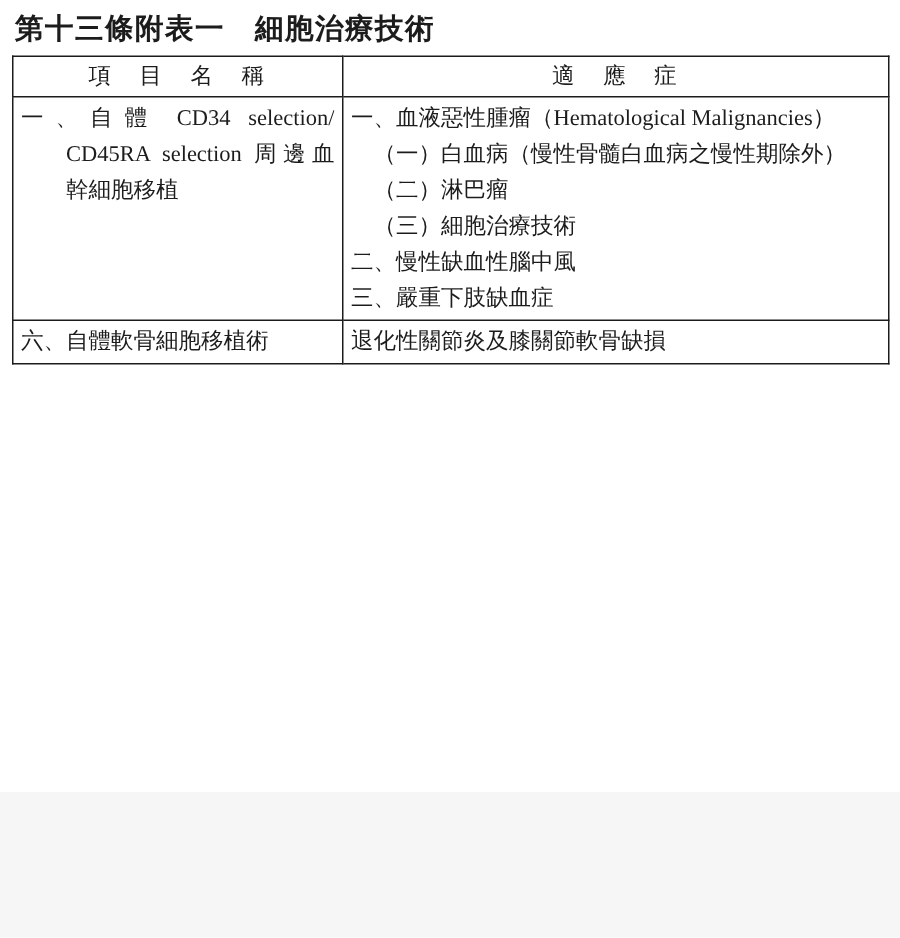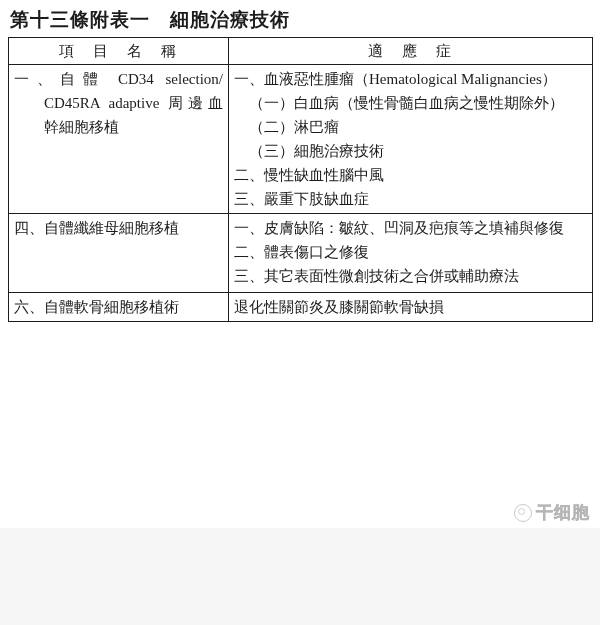--- a/index.html
+++ b/index.html
@@ -113,57 +113,43 @@
       <tr>
         <th class="hdr">項　目　名　稱</th>
         <th class="hdr">適　應　症</th>
       </tr>
     </thead>
     <tbody>
 
       <tr class="r1">
         <td>
           <div class="ln jfy">一、自體 CD34 selection/</div>
-          <div class="ln jfy ind">CD45RA adaptive 周邊血</div>
+          <div class="ln jfy ind">CD45RA selection 周邊血</div>
           <div class="ln ind">幹細胞移植</div>
         </td>
         <td>
           <div class="ln">一、血液惡性腫瘤（Hematological Malignancies）</div>
           <div class="ln sub">（一）白血病（慢性骨髓白血病之慢性期除外）</div>
           <div class="ln sub">（二）淋巴瘤</div>
           <div class="ln sub">（三）細胞治療技術</div>
           <div class="ln">二、慢性缺血性腦中風</div>
           <div class="ln">三、嚴重下肢缺血症</div>
         </td>
       </tr>
 
 
 
-      <tr class="r4">
-        <td>
-          <div class="ln">四、自體纖維母細胞移植</div>
-        </td>
-        <td>
-          <div class="ln">一、皮膚缺陷：皺紋、凹洞及疤痕等之填補與修復</div>
-          <div class="ln">二、體表傷口之修復</div>
-          <div class="ln">三、其它表面性微創技術之合併或輔助療法</div>
-        </td>
-      </tr>
 
 
       <tr class="r6">
         <td>
           <div class="ln">六、自體軟骨細胞移植術</div>
         </td>
         <td>
           <div class="ln">退化性關節炎及膝關節軟骨缺損</div>
         </td>
       </tr>
 
     </tbody>
   </table>
 
-  <div class="watermark">
-    <span class="wm-icon"></span>
-    <span>干细胞</span>
-  </div>
 
 </div>
 
 </body></html>

